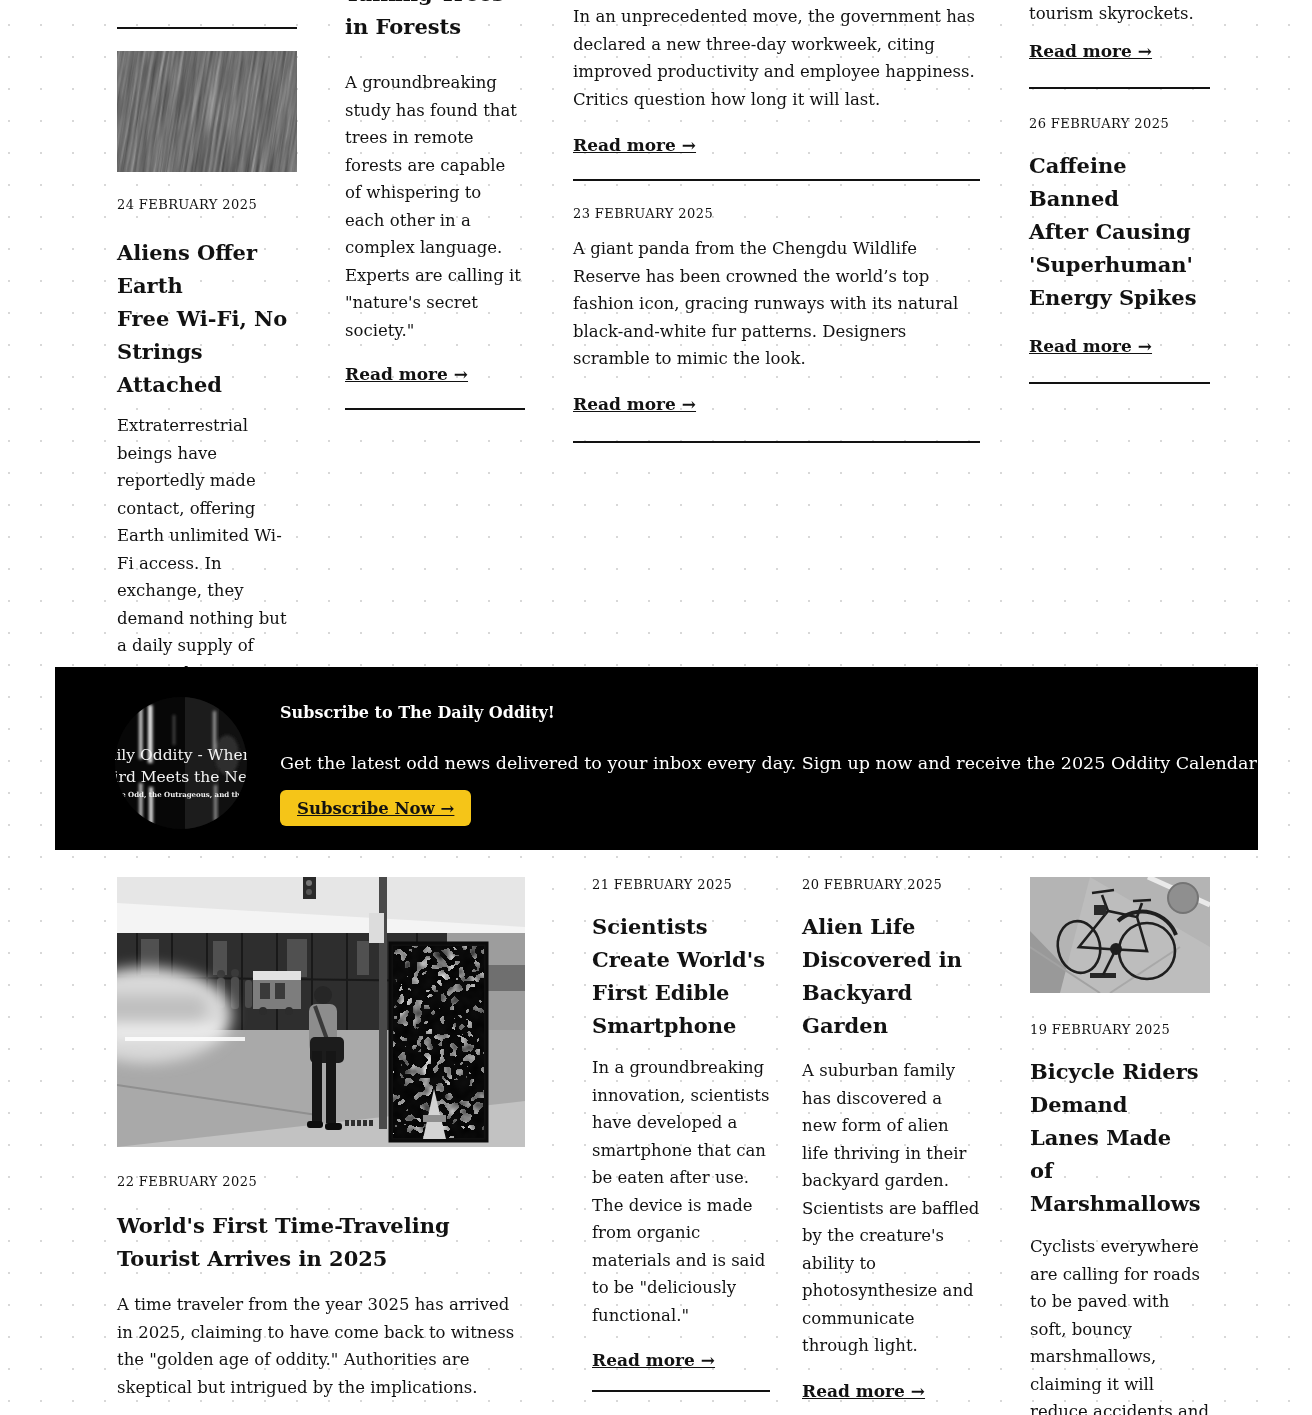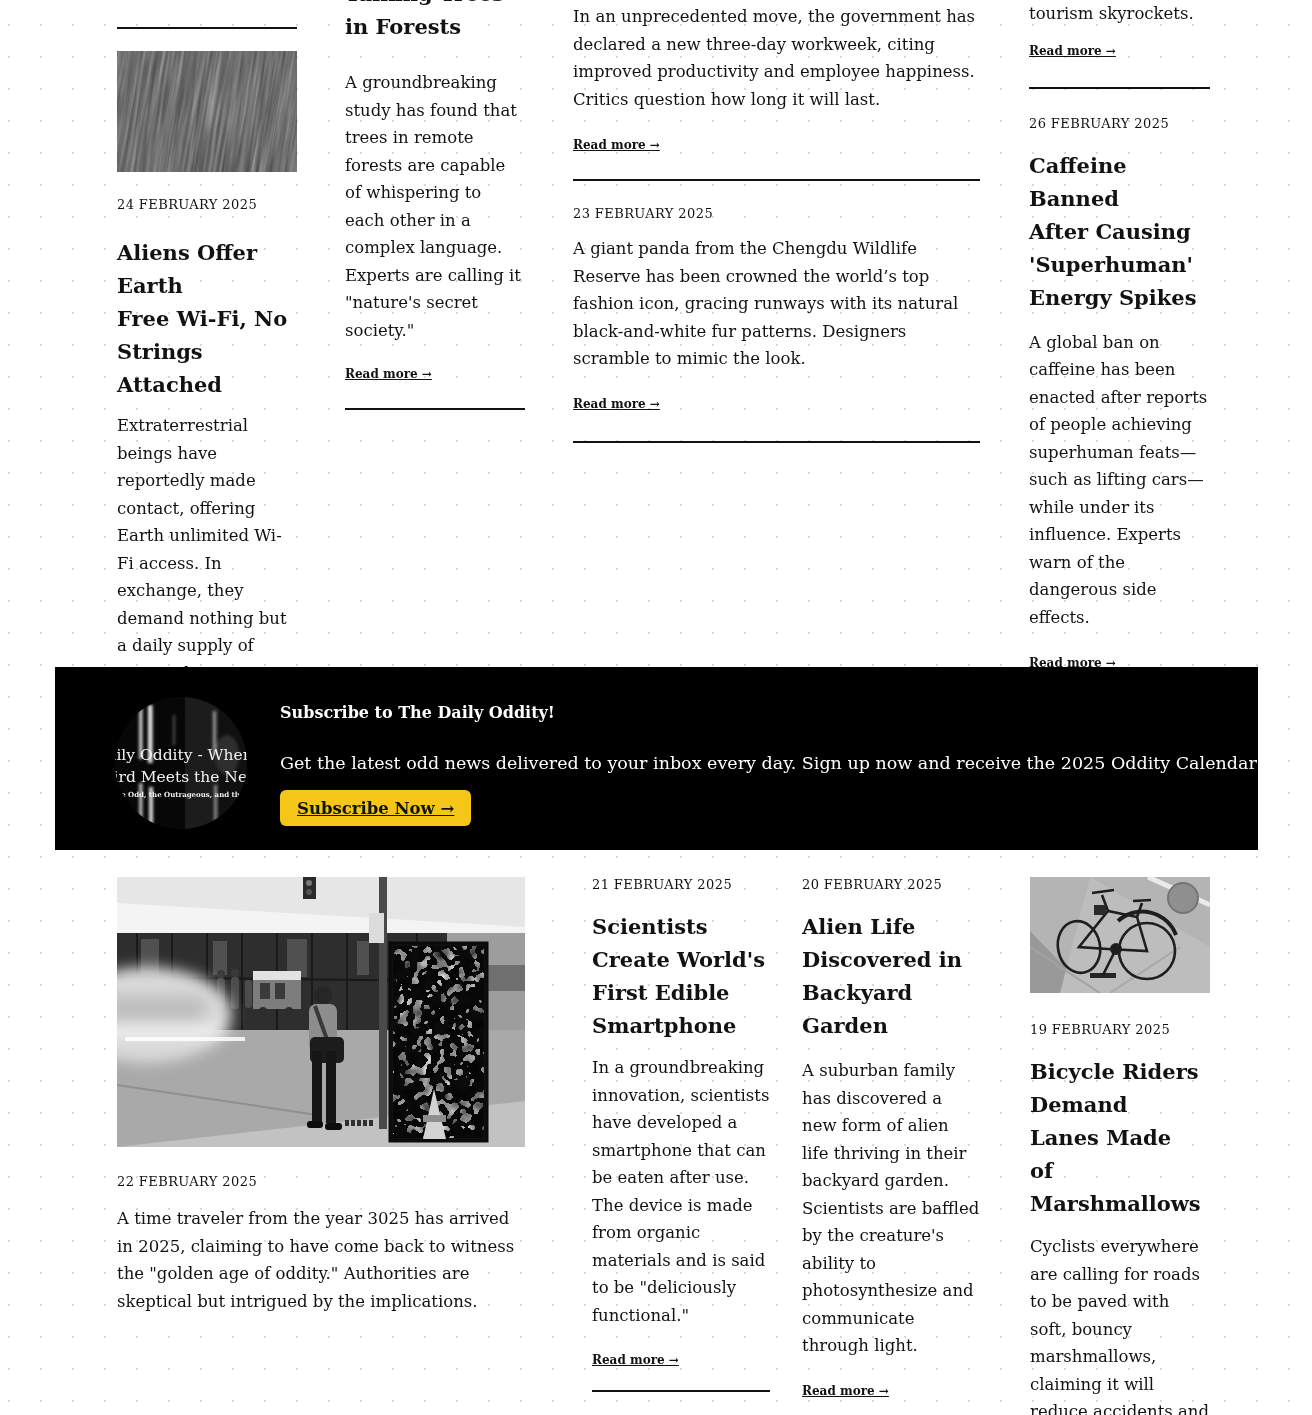--- a/index.html
+++ b/index.html
@@ -6,21 +6,21 @@
   body{width:1312px;height:1415px;overflow:hidden;background:#ffffff;
        font-family:"DejaVu Serif","Liberation Serif",serif;color:#121212;}
   .page{position:relative;width:1312px;height:1415px;overflow:hidden;
         background-image:radial-gradient(circle,#d8d8d8 1.1px,rgba(0,0,0,0) 1.4px);
         background-size:32px 32px;background-position:25px 9px;}
   .col{position:absolute;display:flex;flex-direction:column;align-items:flex-start;}
   .rule{width:100%;height:2px;background:#121212;border:0;margin:0;}
   .date{font-weight:normal;font-size:13px;line-height:14px;letter-spacing:.4px;}
   .title{font-weight:bold;font-size:21px;line-height:33px;margin:0;white-space:pre-line;}
   .excerpt{font-size:16.5px;line-height:27.5px;margin:0;}
-  .read-more{font-weight:bold;font-size:12px;line-height:20px;color:#121212;
+  .read-more{font-weight:bold;font-size:17px;line-height:20px;color:#121212;
              text-decoration:underline;cursor:pointer;}
   .photo{width:100%;overflow:hidden;line-height:0;}
   .photo svg{display:block;}
   
   .banner{position:absolute;left:55px;top:667px;width:1203px;height:183px;background:#000;color:#fff;}
   .logo{position:absolute;left:60px;top:30px;width:132px;height:132px;border-radius:50%;
         overflow:hidden;background:#060606;line-height:0;}
   .banner-heading{position:absolute;left:225px;top:36px;font-size:16px;font-weight:bold;white-space:nowrap;}
   .banner-text{position:absolute;left:225px;top:86px;font-size:17.5px;white-space:nowrap;}
   .subscribe-btn{position:absolute;left:225px;top:123px;height:36px;border:0;border-radius:6px;
@@ -83,21 +83,20 @@
 
   <div class="col" style="left:1029px;top:0;width:181px">
     <p class="excerpt">tourism skyrockets.</p>
     <a class="read-more" style="margin-top:13px">Read more →</a>
     <hr class="rule" style="margin-top:26px">
     <div class="date" style="margin-top:28px">26 FEBRUARY 2025</div>
     <h2 class="title" style="margin-top:18px">Caffeine Banned
 After Causing
 'Superhuman'
 Energy Spikes</h2>
-    <p class="excerpt" style="margin-top:15px">A global ban on caffeine has been enacted after reports of people achieving superhuman feats—such as lifting cars—while under its influence. Experts warn of the dangerous side effects.</p>
     <a class="read-more" style="margin-top:22px">Read more →</a>
     <hr class="rule" style="margin-top:26px">
   </div>
 
   <section class="banner">
     <div class="logo">
       <svg width="132" height="132" viewBox="0 0 132 132">
         <defs>
           <filter id="blurS" x="-50%" y="-50%" width="200%" height="200%">
               <feGaussianBlur stdDeviation="1.6"></feGaussianBlur>
@@ -223,20 +222,22 @@
         <g fill="#2f2f2f">
           <rect x="228" y="243" width="4" height="6"></rect>
             <rect x="234" y="243" width="4" height="6"></rect>
           <rect x="240" y="243" width="4" height="6"></rect>
             <rect x="246" y="243" width="4" height="6"></rect>
           <rect x="252" y="243" width="4" height="6"></rect>
         </g>
       </svg>
     </div>
     <div class="date" style="margin-top:28px">22 FEBRUARY 2025</div>
+    <h2 class="title" style="margin-top:20px">World's First Time-Traveling
+Tourist Arrives in 2025</h2>
     <p class="excerpt" style="margin-top:16px">A time traveler from the year 3025 has arrived in 2025, claiming to have come back to witness the "golden age of oddity." Authorities are skeptical but intrigued by the implications.</p>
   </article>
 
   <article class="col" style="left:592px;top:877px;width:178px">
     <div class="date" style="margin-top:1px">21 FEBRUARY 2025</div>
     <h2 class="title" style="margin-top:18px">Scientists
 Create World's
 First Edible
 Smartphone</h2>
     <p class="excerpt" style="margin-top:12px">In a groundbreaking innovation, scientists have developed a smartphone that can be eaten after use. The device is made from organic materials and is said to be "deliciously functional."</p>

